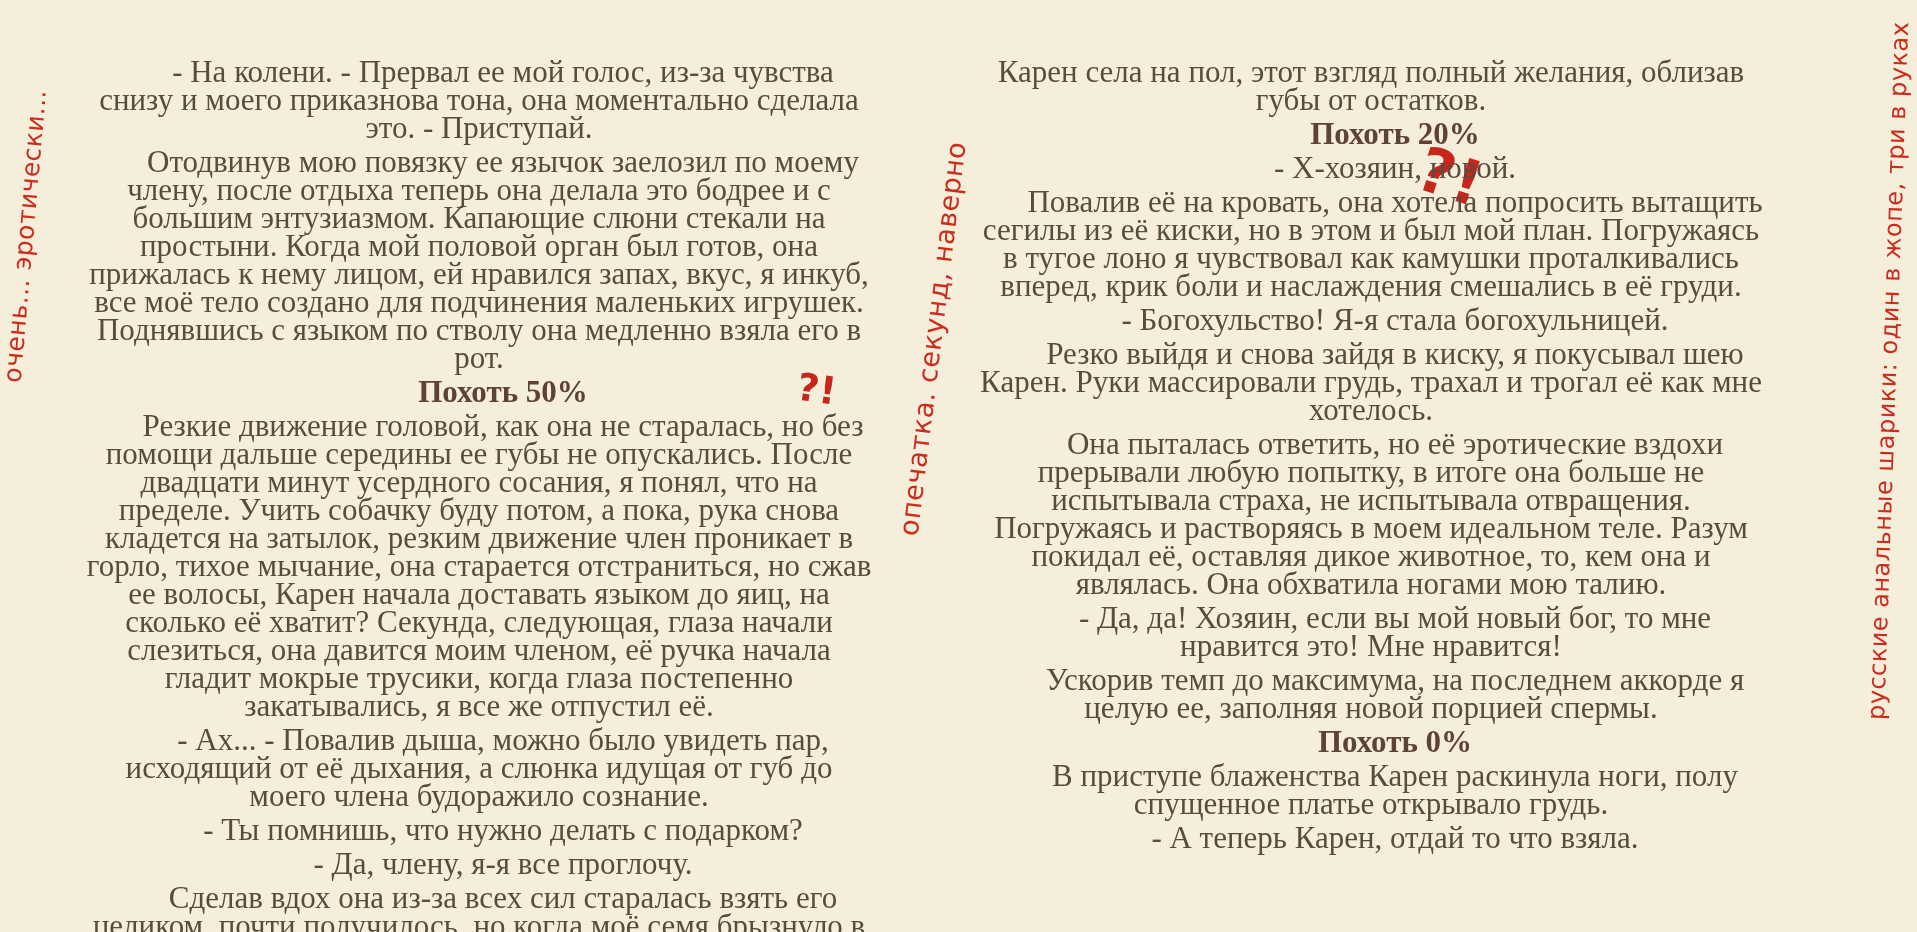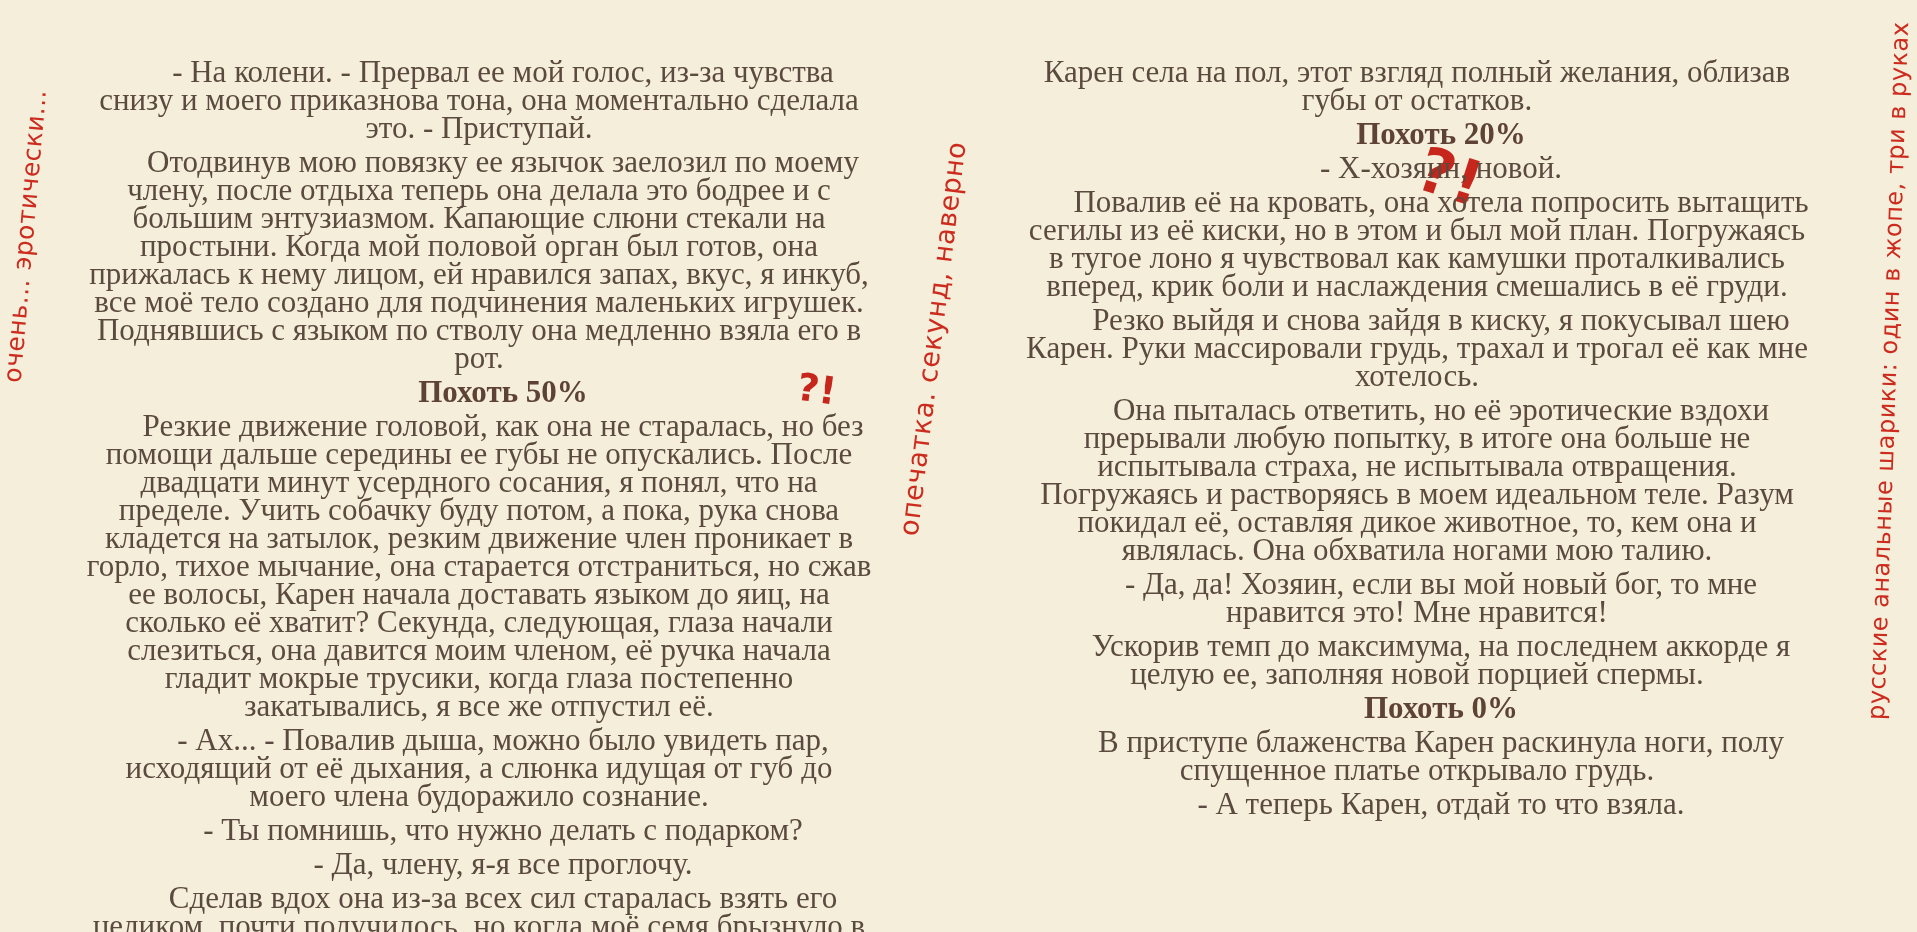--- a/index.html
+++ b/index.html
@@ -14,21 +14,21 @@
   .col {
     position: absolute;
     top: 58px;
     width: 790px;
     font-size: 31px;
     line-height: 28px;
     color: #5b4a3f;
     text-align: center;
   }
   .col-left  { left: 84px; }
-  .col-right { left: 1022px; }
+  .col-right { left: 976px; }
   .col p { margin: 0 0 6px 0; text-indent: 48px; }
   .col p.noindent { text-indent: 0; }
   .col p.heading { font-weight: bold; color: #5e4335; }
   .redline {
     text-decoration-color: #c92a1d;
     text-decoration-thickness: 6px;
     text-underline-offset: 5px;
     text-decoration-skip-ink: none;
   }
   .note {
@@ -76,20 +76,21 @@
       <p class=""><span>- Ты помнишь, что нужно делать с подарком?</span></p>
       <p class=""><span>- Да, члену, я-я все проглочу.</span></p>
       <p class=""><span>Сделав вдох она из-за всех сил старалась взять его целиком, почти получилось, но когда моё семя брызнуло в нежный ротик, она все еще не привыкла к такому количеству, но губы остались на головке, глоток за глотком она выпивала все. Затем с причмокиванием убрав рот от </span><span class="redline">члена</span><span>,</span></p>
     </div>
 
   <div class="col col-right">
       <p class=" noindent"><span>Карен села на пол, этот взгляд полный желания, облизав губы от остатков.</span></p>
       <p class="heading"><span>Похоть 20%</span></p>
       <p class=""><span>- Х-хозяин, новой.</span></p>
       <p class=""><span class="redline">Повалив её на кровать, она хотела</span><span> попросить </span><span class="redline">вытащить сегилы из её киски</span><span>, но в этом и был мой план. Погружаясь в тугое лоно я чувствовал как камушки проталкивались вперед, крик боли и наслаждения смешались в её груди.</span></p>
+      <p class=""><span>- Богохульство! Я-я стала богохульницей.</span></p>
       <p class=""><span>Резко выйдя и снова зайдя в киску, я покусывал шею Карен. Руки массировали грудь, трахал и трогал её как мне хотелось.</span></p>
       <p class=""><span>Она пыталась ответить, но её </span><span class="redline">эротические</span><span> вздохи прерывали любую попытку, в итоге она больше не испытывала страха, не испытывала отвращения. Погружаясь и растворяясь в моем идеальном теле. Разум покидал её, оставляя дикое животное, то, кем она и являлась. Она обхватила ногами мою талию.</span></p>
       <p class=""><span>- Да, да! Хозяин, если вы мой новый бог, то мне нравится это! Мне нравится!</span></p>
       <p class=""><span>Ускорив темп до максимума, на последнем аккорде я целую ее, заполняя новой порцией спермы.</span></p>
       <p class="heading"><span>Похоть 0%</span></p>
       <p class=""><span>В приступе блаженства Карен раскинула ноги, полу спущенное платье открывало грудь.</span></p>
       <p class=""><span>- А теперь Карен, отдай то что взяла.</span></p>
     </div>
 
 </div>

